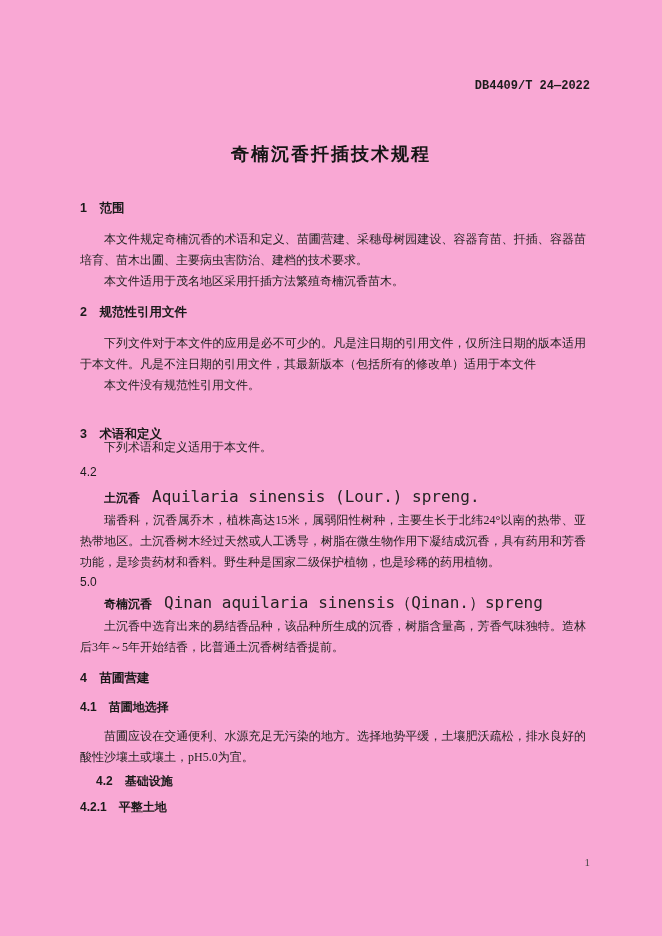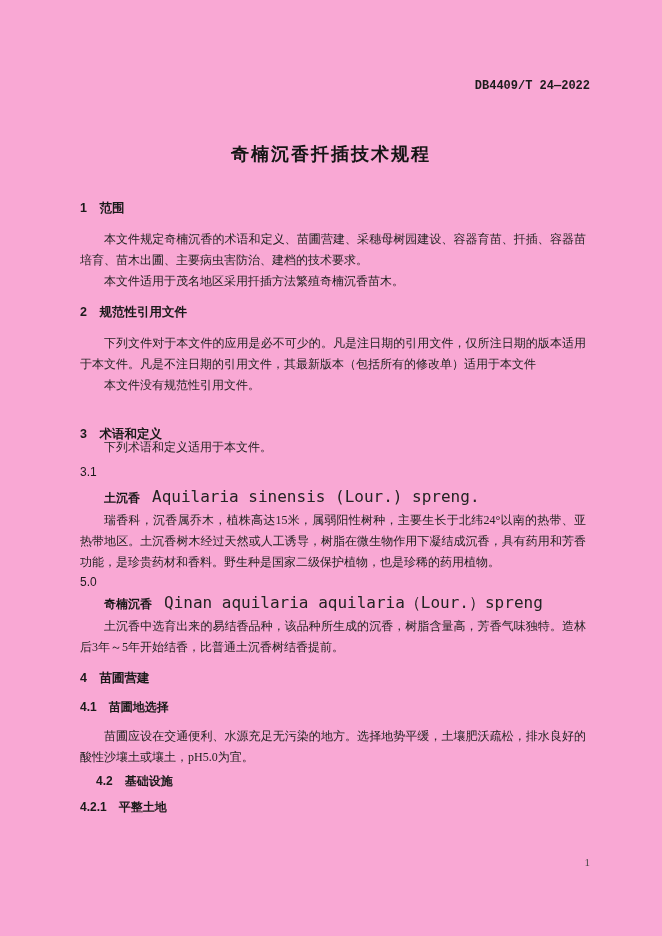--- a/index.html
+++ b/index.html
@@ -110,29 +110,29 @@
   <div class="abs body-p" style="top:271px;">本文件适用于茂名地区采用扦插方法繁殖奇楠沉香苗木。</div>
   <div class="abs body-p" style="top:229px;">本文件规定奇楠沉香的术语和定义、苗圃营建、采穗母树园建设、容器育苗、扦插、容器苗培育、苗木出圃、主要病虫害防治、建档的技术要求。</div>
 
   <div class="abs clause-heading" style="top:304px;">2　规范性引用文件</div>
   <div class="abs body-p" style="top:375px;">本文件没有规范性引用文件。</div>
   <div class="abs body-p" style="top:333px;">下列文件对于本文件的应用是必不可少的。凡是注日期的引用文件，仅所注日期的版本适用于本文件。凡是不注日期的引用文件，其最新版本（包括所有的修改单）适用于本文件</div>
 
   <div class="abs clause-heading" style="top:410px;margin-top:16px;">3　术语和定义</div>
   <div class="abs body-p" style="top:437px;">下列术语和定义适用于本文件。</div>
 
-  <div class="abs sub-number" style="top:464px;">3.1</div>
+  <div class="abs sub-number" style="top:464px;">4.2</div>
   <div class="abs term-line" style="top:489px;">
     <span class="term-zh">土沉香</span><span class="term-latin">Aquilaria sinensis (Lour.) spreng.</span>
   </div>
   <div class="abs body-p" style="top:510px;">瑞香科，沉香属乔木，植株高达15米，属弱阳性树种，主要生长于北纬24°以南的热带、亚热带地区。土沉香树木经过天然或人工诱导，树脂在微生物作用下凝结成沉香，具有药用和芳香功能，是珍贵药材和香料。野生种是国家二级保护植物，也是珍稀的药用植物。</div>
 
   <div class="abs sub-number" style="top:574px;">5.0</div>
   <div class="abs term-line" style="top:595px;">
-    <span class="term-zh">奇楠沉香</span><span class="term-latin">Qinan aquilaria aquilaria（Lour.）spreng</span>
+    <span class="term-zh">奇楠沉香</span><span class="term-latin">Qinan aquilaria sinensis（Qinan.）spreng</span>
   </div>
   <div class="abs body-p" style="top:616px;">土沉香中选育出来的易结香品种，该品种所生成的沉香，树脂含量高，芳香气味独特。造林后3年～5年开始结香，比普通土沉香树结香提前。</div>
 
   <div class="abs clause-heading" style="top:670px;">4　苗圃营建</div>
   <div class="abs sub-heading" style="top:699px;">4.1　苗圃地选择</div>
   <div class="abs body-p" style="top:726px;">苗圃应设在交通便利、水源充足无污染的地方。选择地势平缓，土壤肥沃疏松，排水良好的酸性沙壤土或壤土，pH5.0为宜。</div>
   <div class="abs sub-heading" style="top:773px;margin-left:16px;">4.2　基础设施</div>
   <div class="abs sub-heading" style="top:799px;">4.2.1　平整土地</div>
 
   <div class="abs page-number">1</div>

